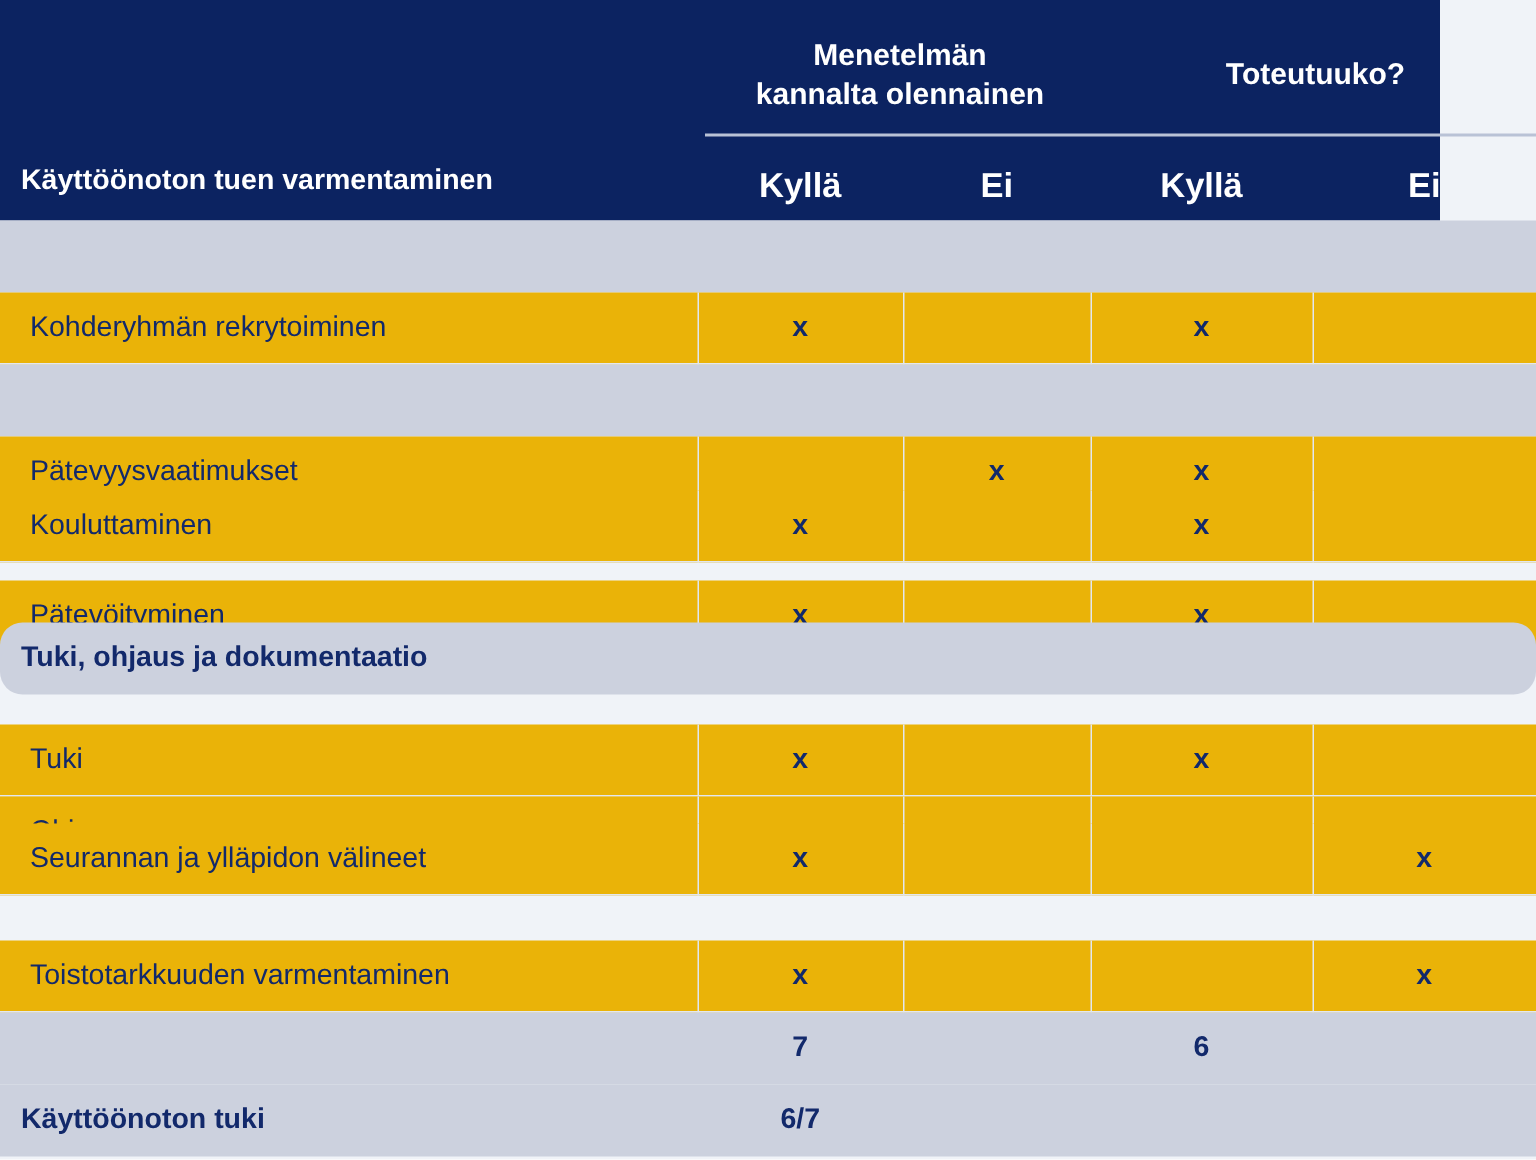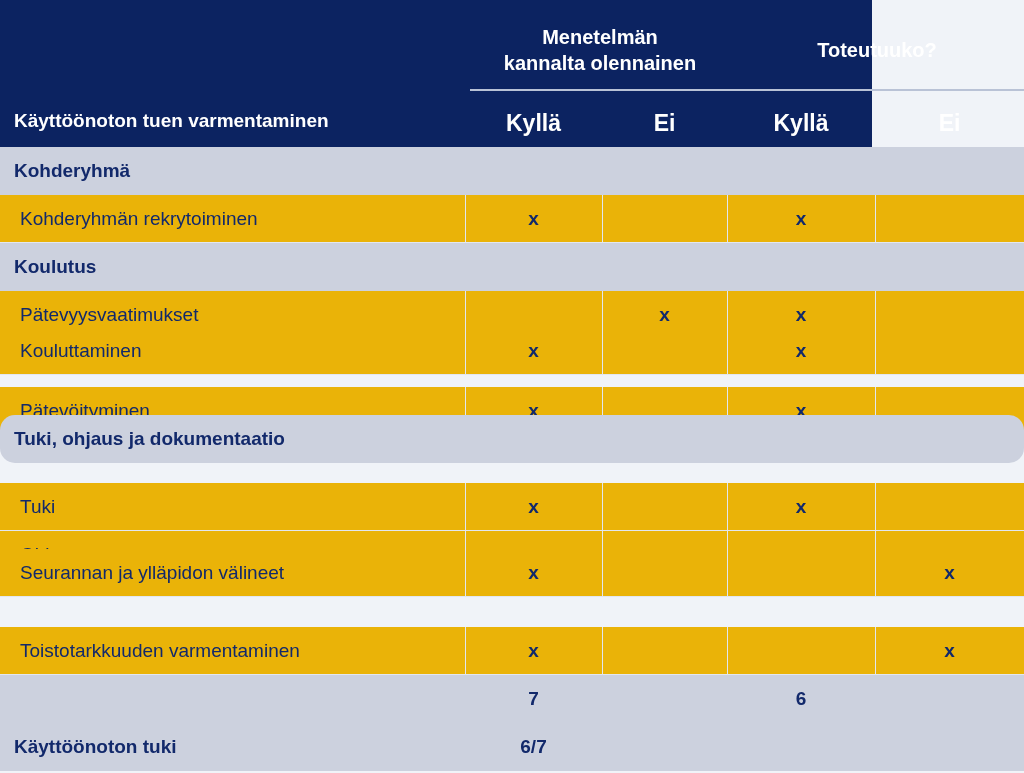--- a/index.html
+++ b/index.html
@@ -17,21 +17,21 @@
     height: 773px;
     position: relative;
     overflow: hidden;
     background: #f0f3f8;
   }
 
   
   .thead {
     position: absolute;
     left: 0; top: 0;
-    width: 872px;
+    width: 960px;
     height: 147px;
     background: #0c2361;
   }
   .group-head {
     position: absolute;
     color: #ffffff;
     font-weight: bold;
     font-size: 20px;
     line-height: 26px;
     text-align: center;
@@ -145,40 +145,38 @@
     <div class="row-title">Käyttöönoton tuen varmentaminen</div>
 
     <div class="sub-head c0">Kyllä</div>
     <div class="sub-head c1">Ei</div>
     <div class="sub-head c2">Kyllä</div>
     <div class="sub-head c3">Ei</div>
   </div>
 
   <div id="tbody">
       <div class="trow section" style="top: 147px;">
-        <div class="label">Kohderyhmä</div>
         <div class="cell c0"></div>
         <div class="cell c1"></div>
         <div class="cell c2"></div>
         <div class="cell c3"></div>
       </div>
       <div class="trow data" style="top: 195px;">
         <div class="vsep v0"></div>
         <div class="vsep v1"></div>
         <div class="vsep v2"></div>
         <div class="vsep v3"></div>
         <div class="hsep"></div>
         <div class="label">Kohderyhmän rekrytoiminen</div>
         <div class="cell c0">x</div>
         <div class="cell c1"></div>
         <div class="cell c2">x</div>
         <div class="cell c3"></div>
       </div>
       <div class="trow section" style="top: 243px;">
-        <div class="label">Koulutus</div>
         <div class="cell c0"></div>
         <div class="cell c1"></div>
         <div class="cell c2"></div>
         <div class="cell c3"></div>
       </div>
       <div class="trow data" style="top: 291px;">
         <div class="vsep v0"></div>
         <div class="vsep v1"></div>
         <div class="vsep v2"></div>
         <div class="vsep v3"></div>

